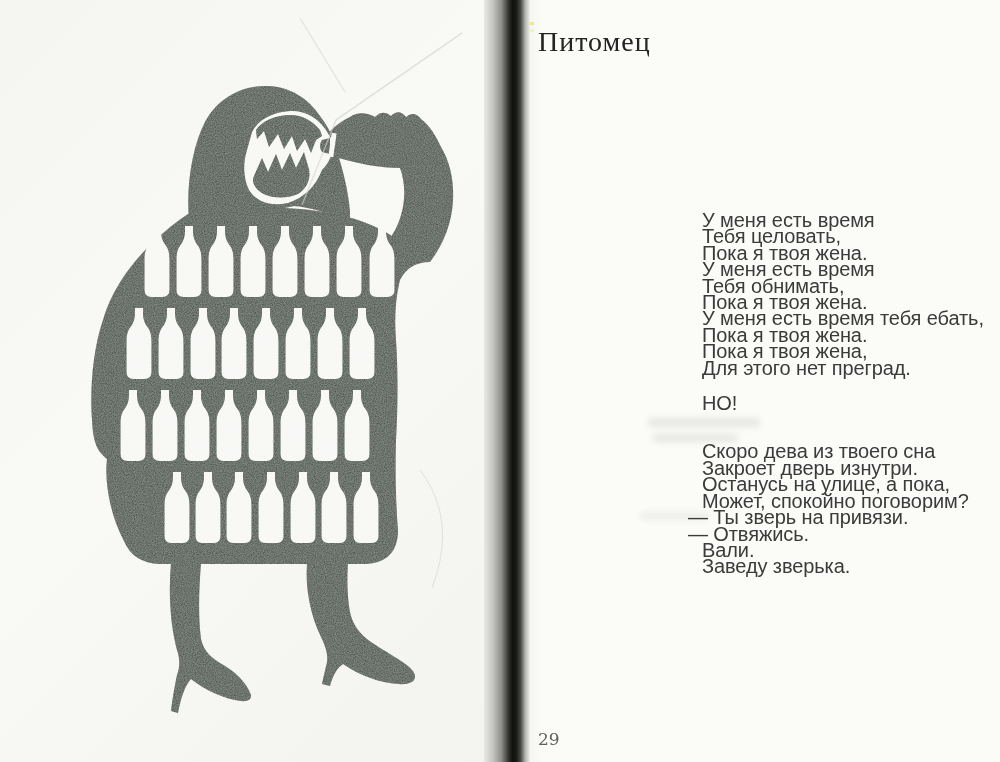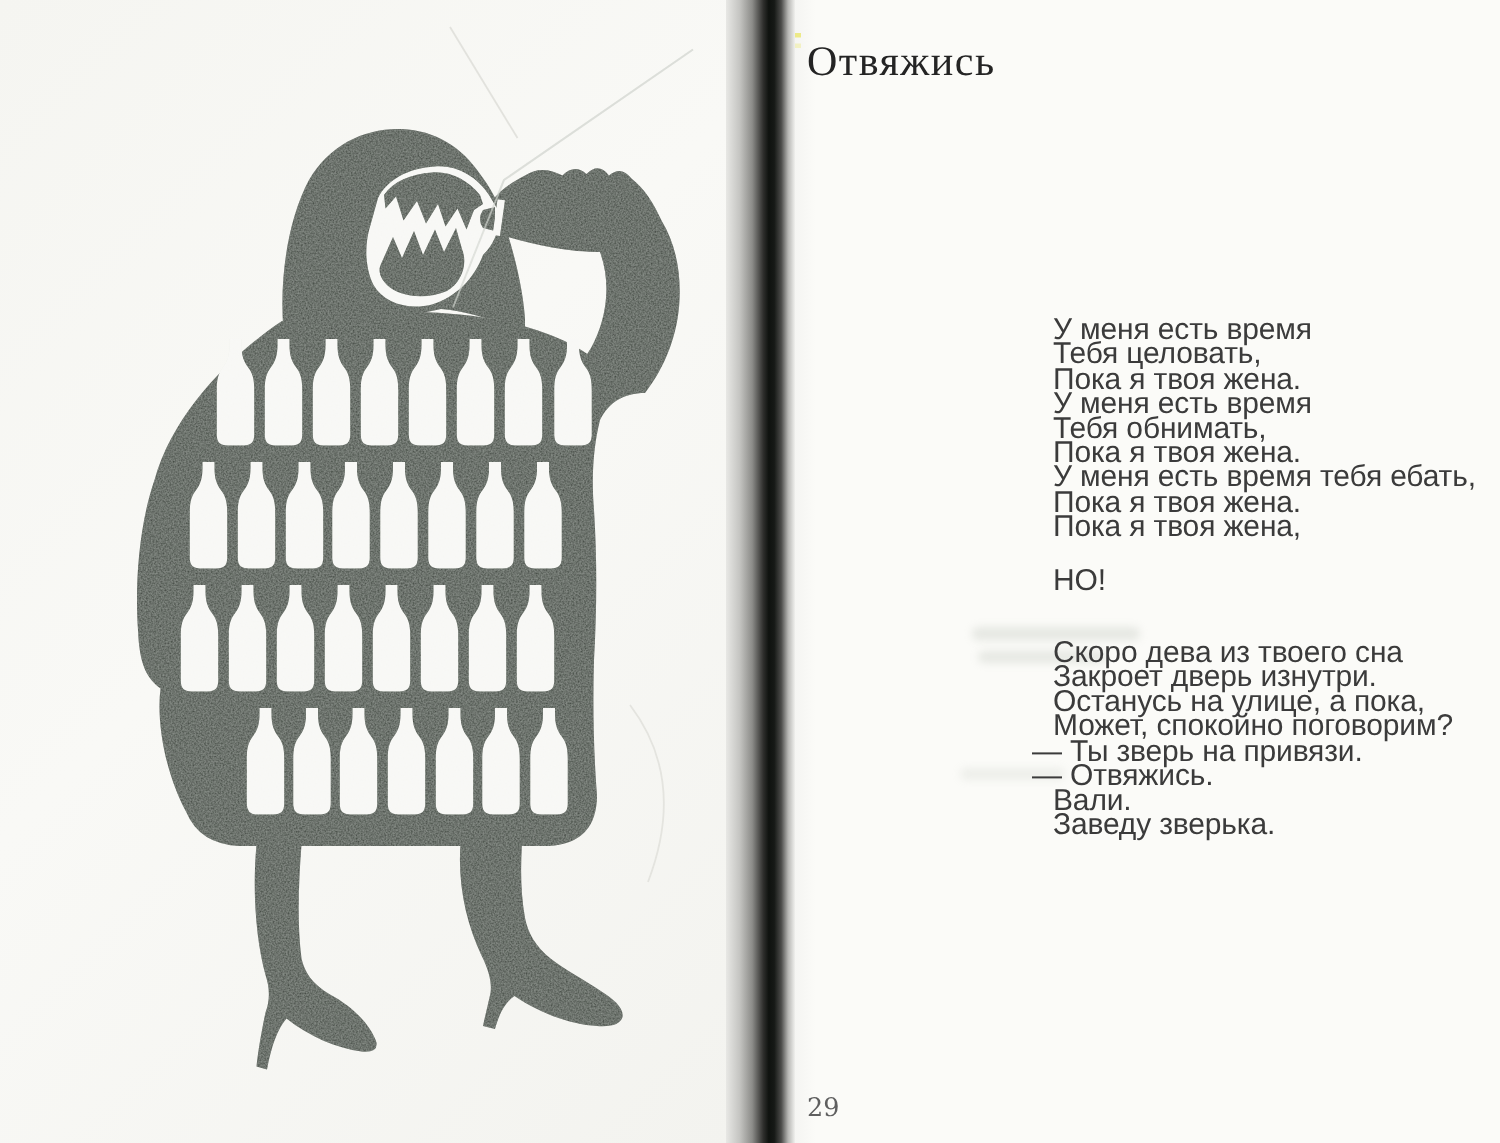--- a/index.html
+++ b/index.html
@@ -146,33 +146,34 @@
   </div>
 
   <div class="gutter"></div>
 
   <div class="page-right">
     <div class="ymark"></div>
     <div class="ghost g1"></div>
     <div class="ghost g2"></div>
     <div class="ghost g3"></div>
 
-    <h1 class="title">Отвяжись</h1>
+    <h1 class="title">Питомец</h1>
 
     <div class="poem">
       <div class="stanza-1">
         <div class="poem-line">У меня есть время</div>
         <div class="poem-line">Тебя целовать,</div>
         <div class="poem-line">Пока я твоя жена.</div>
         <div class="poem-line">У меня есть время</div>
         <div class="poem-line">Тебя обнимать,</div>
         <div class="poem-line">Пока я твоя жена.</div>
         <div class="poem-line">У меня есть время тебя ебать,</div>
         <div class="poem-line">Пока я твоя жена.</div>
         <div class="poem-line">Пока я твоя жена,</div>
+        <div class="poem-line">Для этого нет преград.</div>
       </div>
       <div class="stanza-2">
         <div class="poem-line">НО!</div>
       </div>
       <div class="stanza-3">
         <div class="poem-line">Скоро дева из твоего сна</div>
         <div class="poem-line">Закроет дверь изнутри.</div>
         <div class="poem-line">Останусь на улице, а пока,</div>
         <div class="poem-line">Может, спокойно поговорим?</div>
         <div class="poem-line hang">— Ты зверь на привязи.</div>

